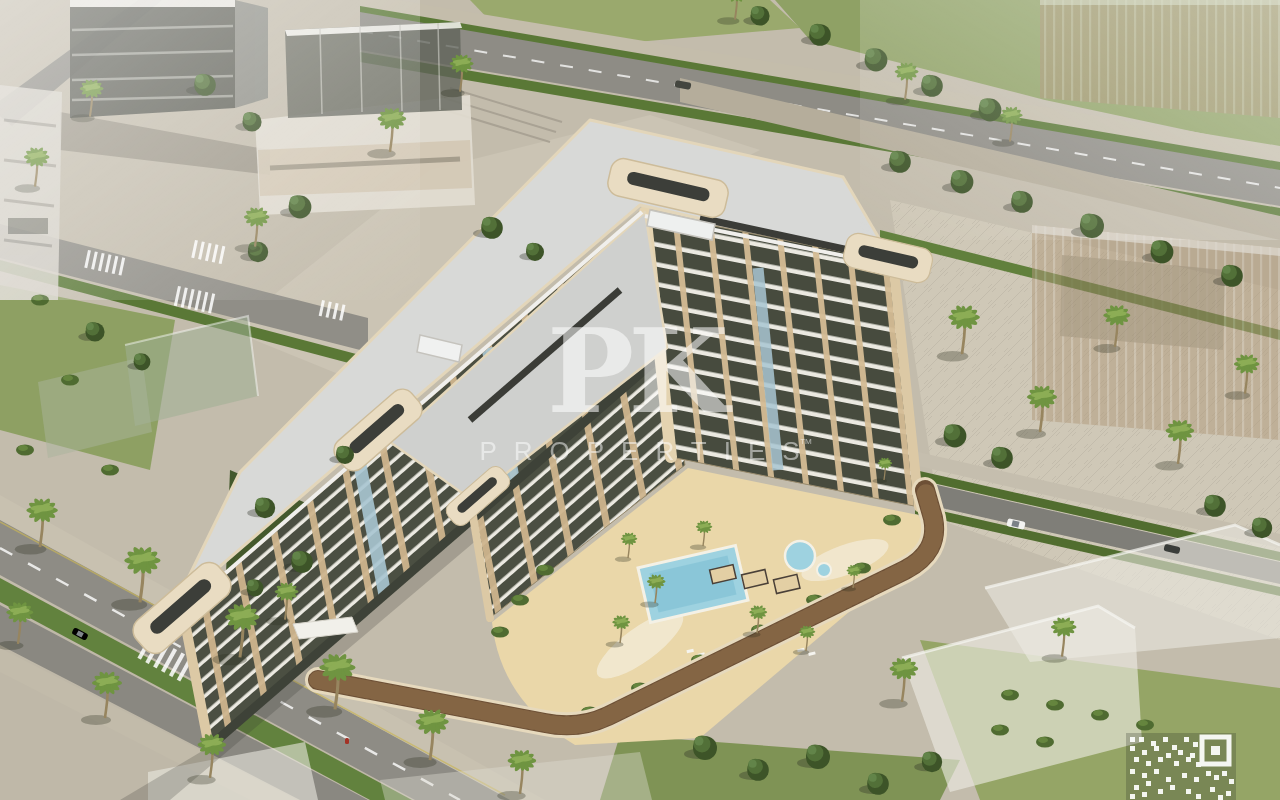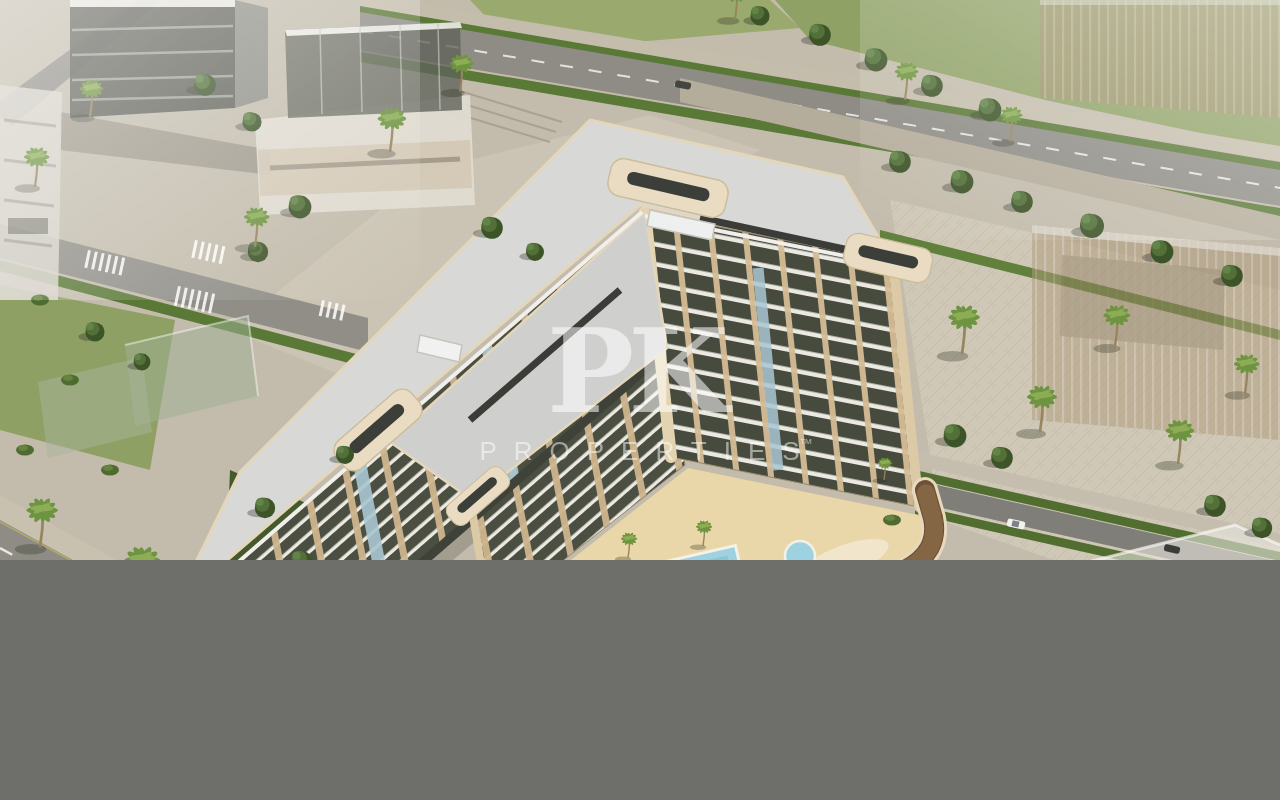--- a/index.html
+++ b/index.html
@@ -1,16 +1,16 @@
 <!DOCTYPE html>
 <html><head>
 <meta charset="utf-8">
 <style>
   html,body{margin:0;padding:0;background:#6e6e6a;}
-  .stage{position:relative;width:1280px;height:560px;overflow:hidden;background:#c3bcac;
+  .stage{position:relative;width:1280px;height:800px;overflow:hidden;background:#c3bcac;
          font-family:"Liberation Sans", sans-serif;}
   svg{display:block;}
   .wm-logo{font-family:"DejaVu Serif", serif;font-weight:bold;fill:#ffffff;opacity:.55;}
   .wm-word{font-family:"Liberation Sans", sans-serif;fill:#ffffff;opacity:.5;}
 </style>
 </head>
 <body>
 
 <div class="stage">
 <svg width="1280" height="800" viewBox="0 0 1280 800">

